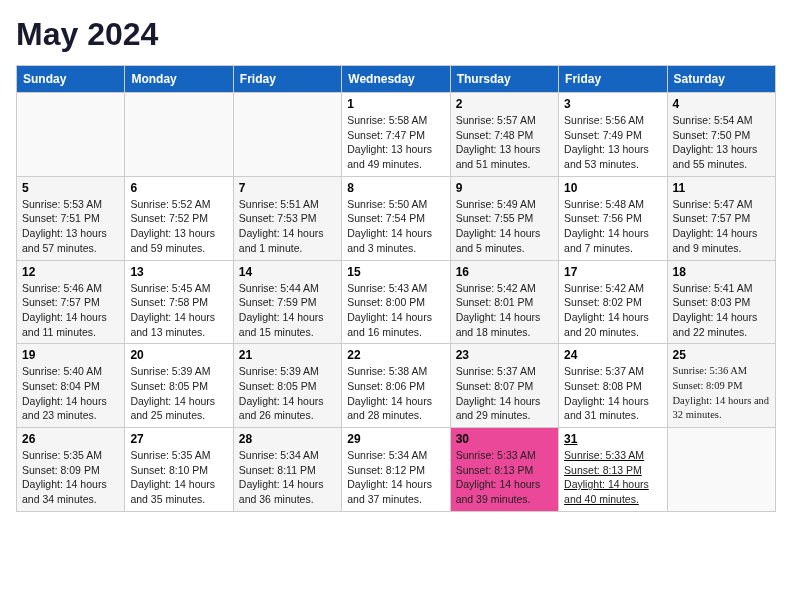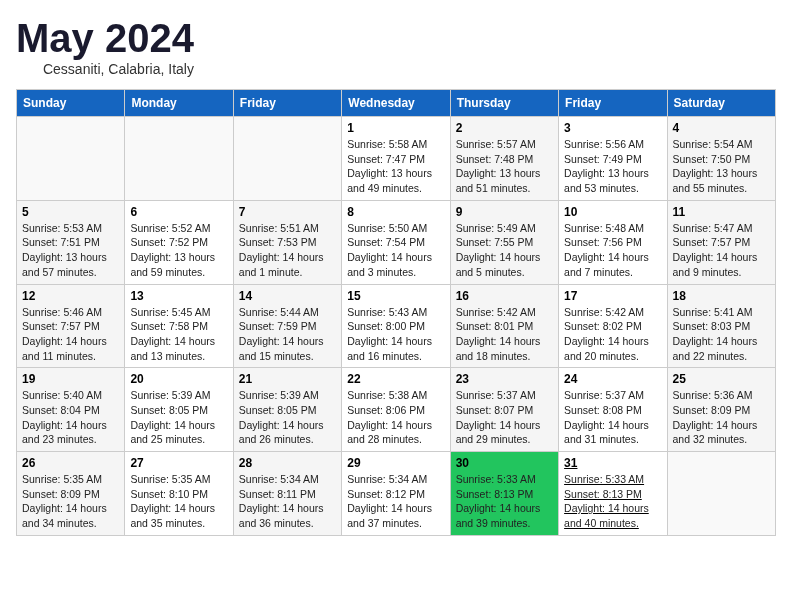--- a/index.html
+++ b/index.html
@@ -29,21 +29,21 @@
     .logo-general { color: #1a1a2e; }
     .logo-blue { color: #1565c0; }
     .logo-icon {
       width: 32px;
       height: 32px;
     }
     .title-block {
       text-align: right;
     }
     .month-year {
-      font-size: 40px;
+      font-size: 32px;
       font-weight: bold;
       color: #1a1a2e;
     }
     .location {
       font-size: 14px;
       color: #333;
     }
     .calendar {
       width: 100%;
       border-collapse: collapse;
@@ -89,21 +89,20 @@
     tr:nth-child(even) td {
       background: #fafafa;
     }
   </style>
 </head>
 <body>
 
 <div class="header">
   <div class="title-block">
     <div class="month-year">May 2024</div>
-    <div class="location">Cessaniti, Calabria, Italy</div>
   </div>
 </div>
 
 <table class="calendar">
   <thead>
     <tr>
     <th>Sunday</th>
         <th>Monday</th>
         <th>Friday</th>
         <th>Wednesday</th>
@@ -262,21 +261,21 @@
 Daylight: 14 hours and 29 minutes.</div>
         </td>
         <td style="background: rgb(255, 255, 255);">
           <span class="day-num">24</span>
           <div class="day-info" style="white-space: pre-line;">Sunrise: 5:37 AM
 Sunset: 8:08 PM
 Daylight: 14 hours and 31 minutes.</div>
         </td>
         <td style="background: rgb(245, 245, 245);">
           <span class="day-num">25</span>
-          <div class="day-info" style="white-space: pre-line;">Sunrise: 5:36 AM
+          <div class="day-info" style="white-space: pre-line; font-family: Liberation Serif, serif;">Sunrise: 5:36 AM
 Sunset: 8:09 PM
 Daylight: 14 hours and 32 minutes.</div>
         </td>
       </tr>
       <tr>
         <td style="background: rgb(245, 245, 245);">
           <span class="day-num">26</span>
           <div class="day-info" style="white-space: pre-line;">Sunrise: 5:35 AM
 Sunset: 8:09 PM
 Daylight: 14 hours and 34 minutes.</div>
@@ -292,21 +291,21 @@
           <div class="day-info" style="white-space: pre-line;">Sunrise: 5:34 AM
 Sunset: 8:11 PM
 Daylight: 14 hours and 36 minutes.</div>
         </td>
         <td style="background: rgb(255, 255, 255);">
           <span class="day-num">29</span>
           <div class="day-info" style="white-space: pre-line;">Sunrise: 5:34 AM
 Sunset: 8:12 PM
 Daylight: 14 hours and 37 minutes.</div>
         </td>
-        <td style="background: #22c55e; margin-top: 36px;">
+        <td style="background: #ec4899; margin-top: 36px;">
           <span class="day-num">30</span>
           <div class="day-info" style="white-space: pre-line;">Sunrise: 5:33 AM
 Sunset: 8:13 PM
 Daylight: 14 hours and 39 minutes.</div>
         </td>
         <td style="background: rgb(255, 255, 255); text-decoration: underline;">
           <span class="day-num">31</span>
           <div class="day-info" style="white-space: pre-line;">Sunrise: 5:33 AM
 Sunset: 8:13 PM
 Daylight: 14 hours and 40 minutes.</div>

